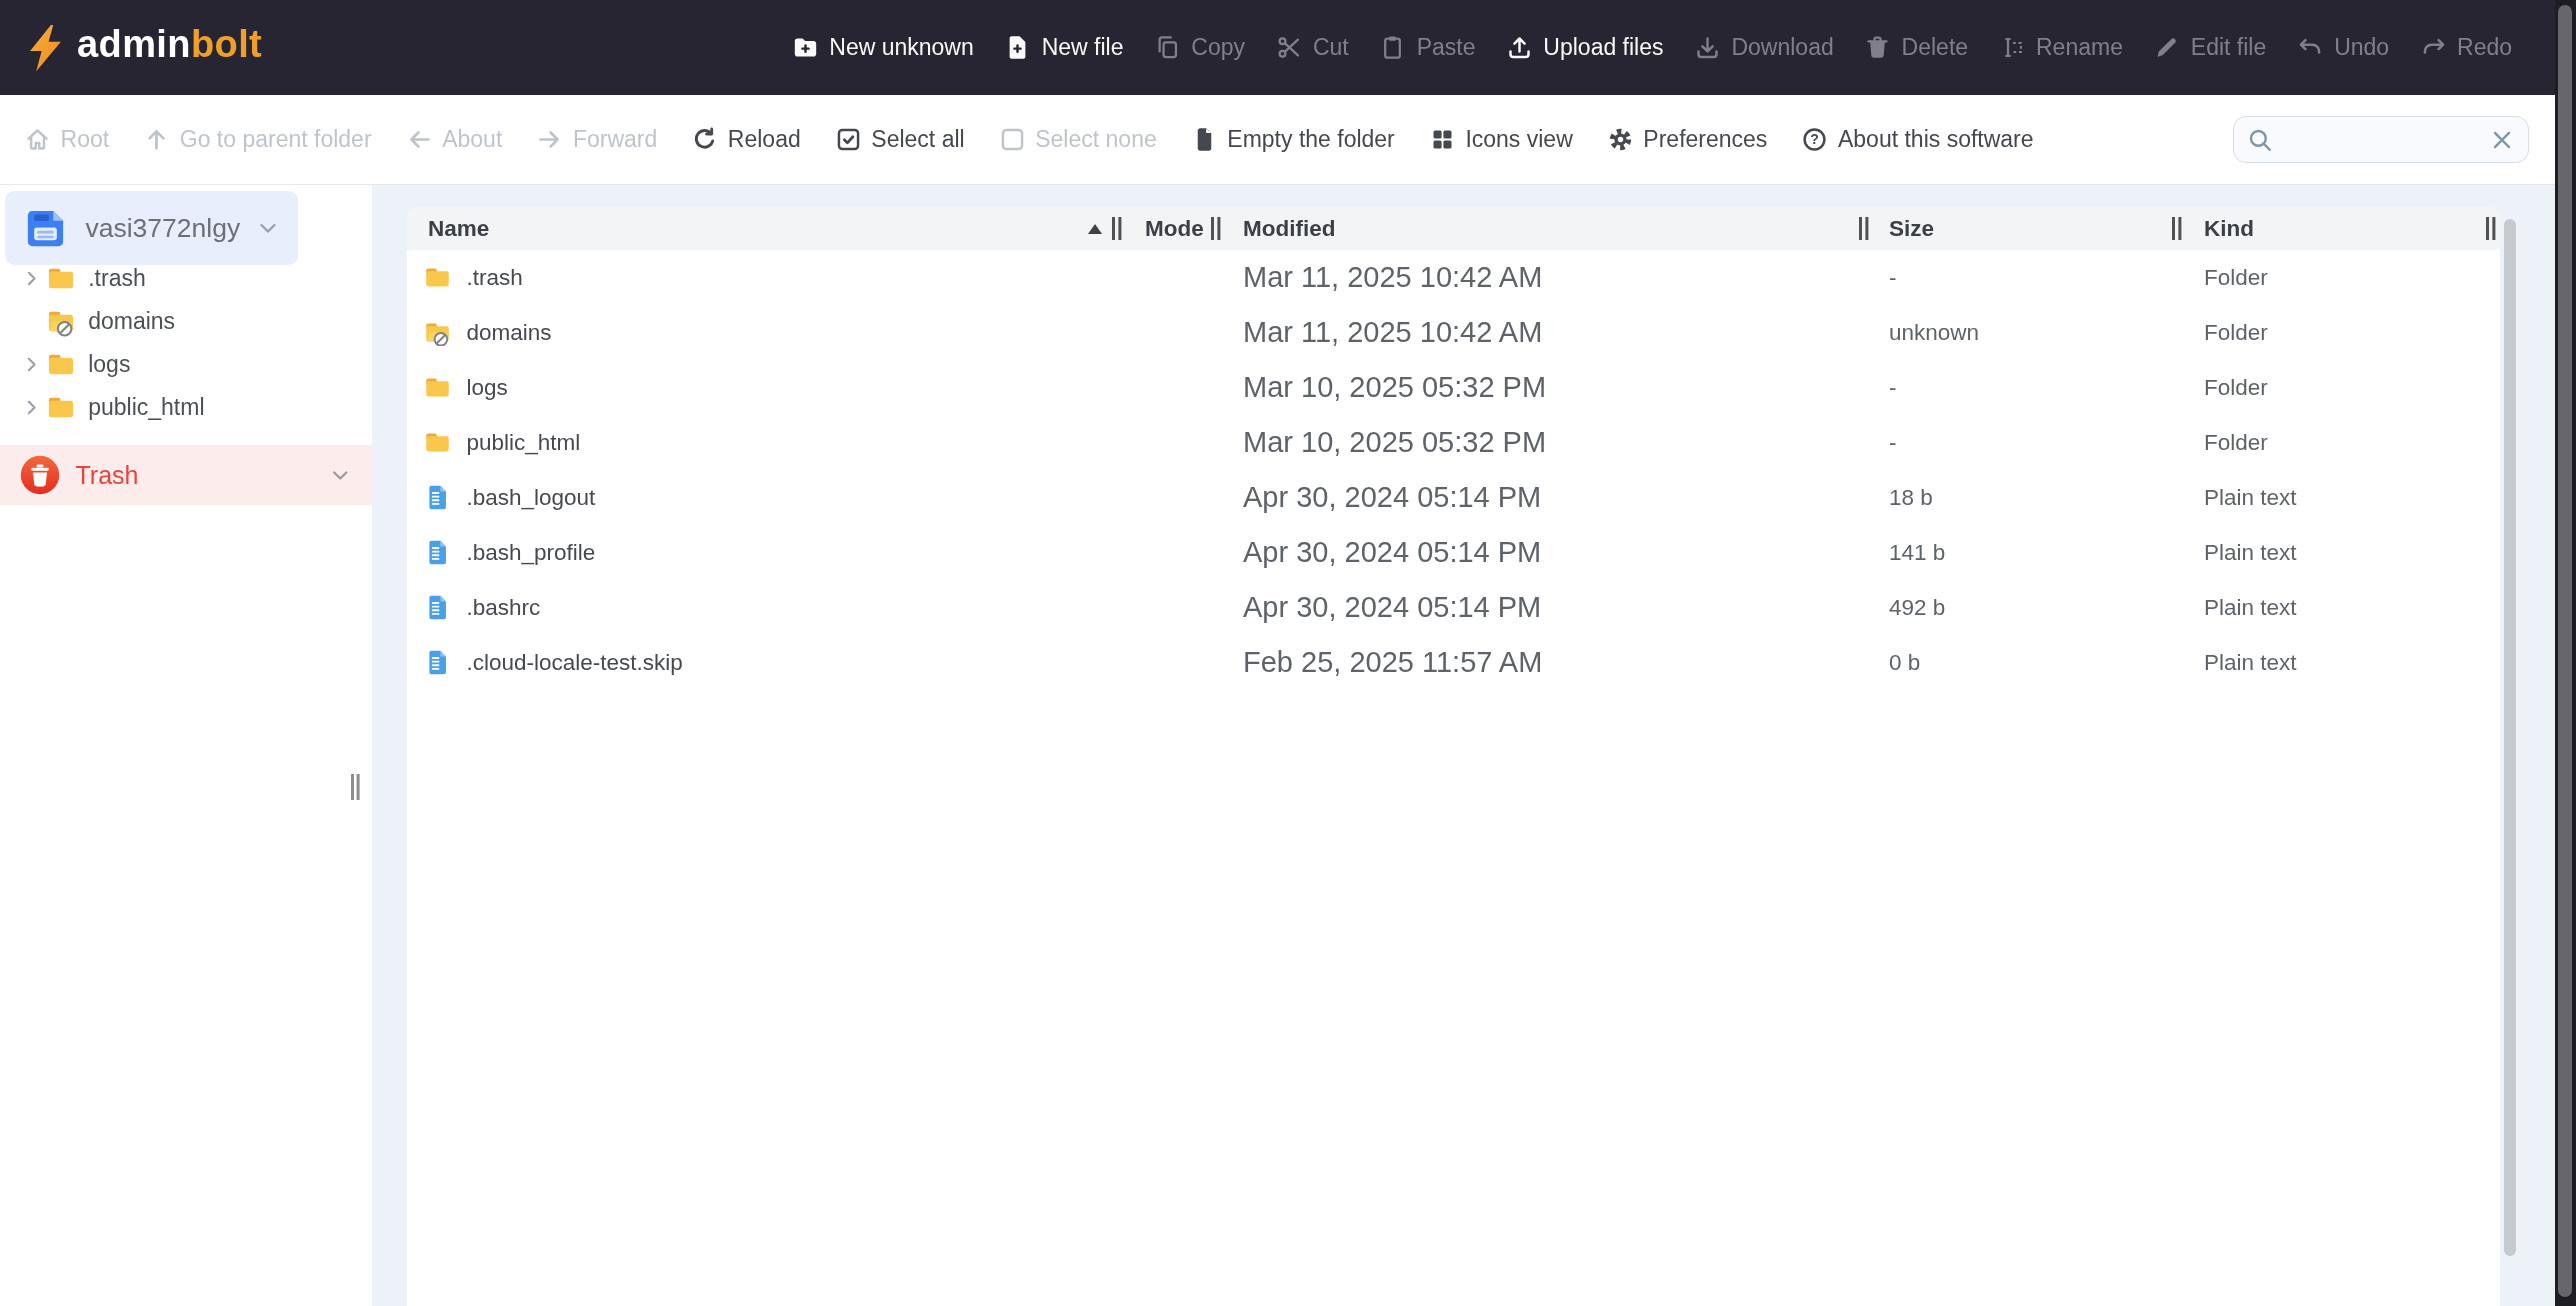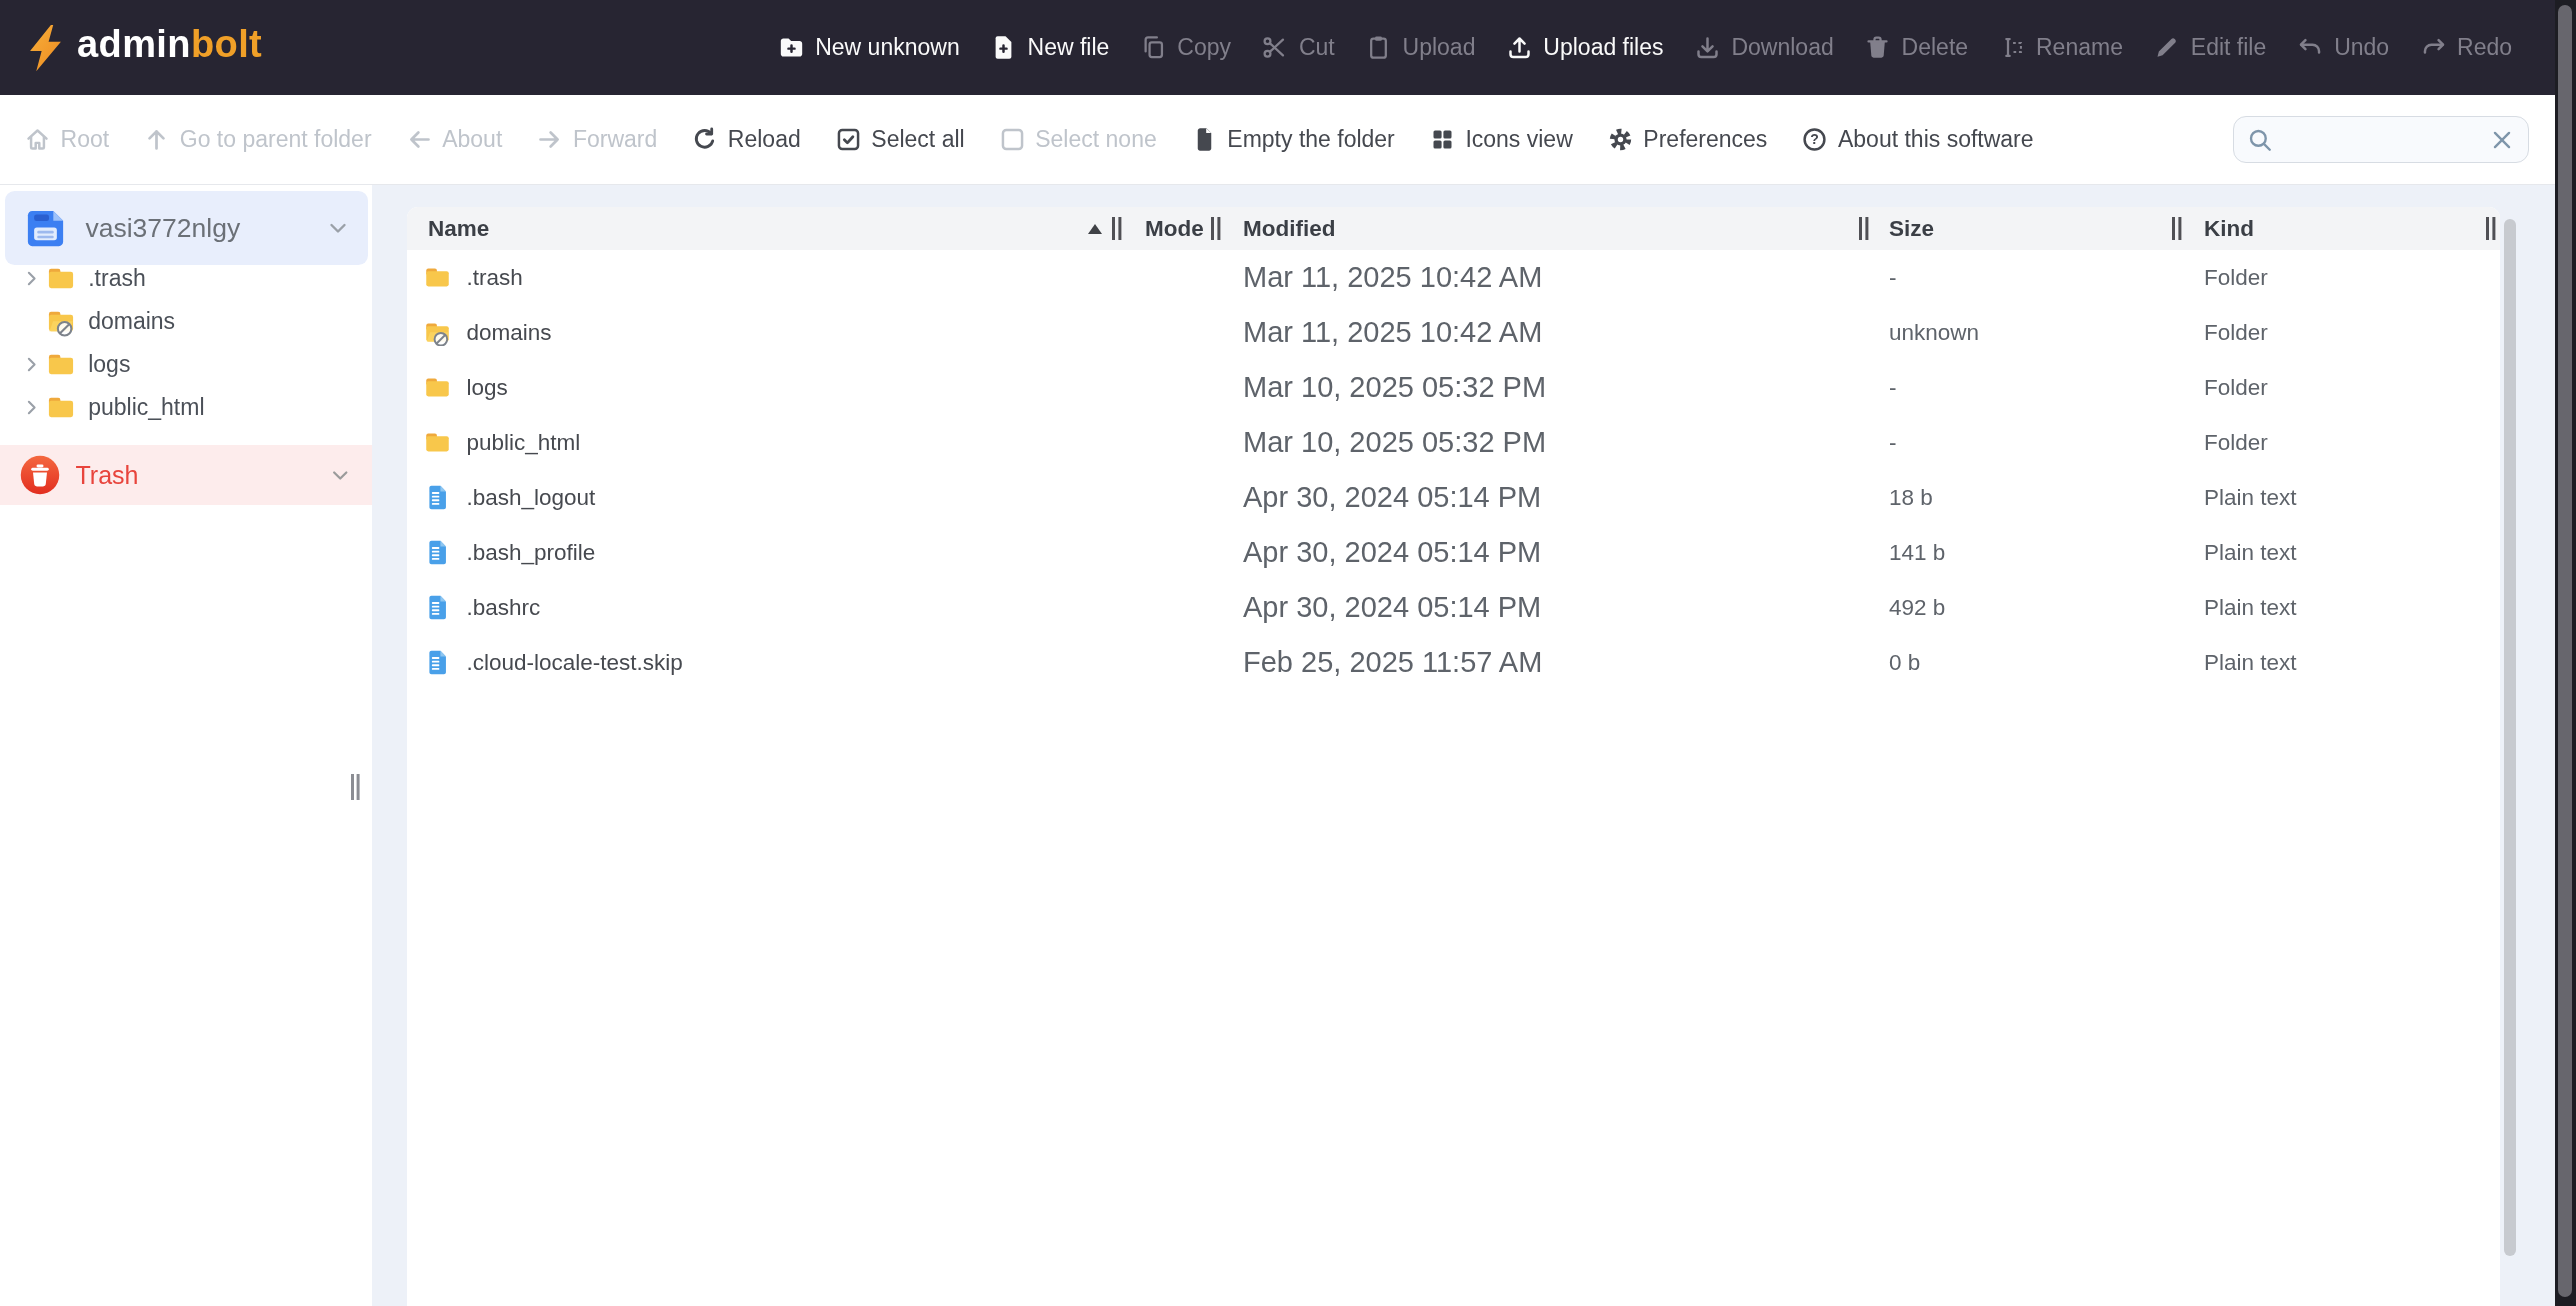--- a/index.html
+++ b/index.html
@@ -42,21 +42,21 @@
     display:flex;align-items:center;gap:9.6px;padding:0 13px;
   }
   .search svg{width:26px;height:26px;flex:0 0 auto;color:#7e95aa;}
   .search input{
     flex:1;min-width:0;border:none;background:transparent;outline:none;
     font-family:"Liberation Sans",sans-serif;font-size:22.5px;color:#3a3e45;
   }
   
   .sidebar{position:absolute;left:0;top:185px;width:372px;height:1122px;background:#ffffff;}
   .side-root{
-    position:absolute;left:4.8px;top:6.4px;width:363px;height:74px;background:#e8eefc;border-radius:9.6px;
+    position:absolute;left:4.8px;top:6.4px;width:293px;height:74px;background:#e8eefc;border-radius:9.6px;
     display:flex;align-items:center;gap:16px;padding:0 17.7px;box-sizing:border-box;cursor:pointer;
   }
   .side-root svg.disk{width:47px;height:47px;flex:0 0 auto;}
   .side-root .lbl{font-size:26.5px;color:#6b7077;}
   .side-root .chev{margin-left:auto;width:24px;height:24px;color:#9aa0a8;}
   .tree{position:absolute;left:0;top:72px;width:372px;}
   .tree-item{display:flex;align-items:center;height:43px;padding-left:21px;cursor:pointer;}
   .tree-item .tw{width:24px;height:21px;color:#9aa0a8;flex:0 0 auto;display:flex;align-items:center;}
   .tree-item .tw svg{width:21px;height:21px;}
   .tree-item .fic{width:32px;height:29px;margin-right:11.2px;flex:0 0 auto;position:relative;}
@@ -153,21 +153,21 @@
           <circle cx="5.8" cy="17.5" r="2.6"></circle>
           <path d="M8 8.3L19.5 19M8 15.7L19.5 5"></path>
         </svg>
       <span>Cut</span>
     </button>
     <button class="tb-item disabled">
       <svg viewBox="0 0 24 24">
           <rect x="5.5" y="4" width="13" height="17" rx="2" fill="none" stroke="currentColor" stroke-width="2"></rect>
           <rect x="9" y="2.2" width="6" height="3.8" rx="1.2" fill="currentColor"></rect>
         </svg>
-      <span>Upload</span>
+      <span>Paste</span>
     </button>
     <button class="tb-item">
       <svg viewBox="0 0 24 24" fill="none" stroke="currentColor" stroke-width="2.2" stroke-linecap="round" stroke-linejoin="round">
           <path d="M12 15.5V4.5M7.5 8.5L12 4l4.5 4.5"></path>
           <path d="M4 15.5V18c0 1.4 1.1 2.5 2.5 2.5h11c1.4 0 2.5-1.1 2.5-2.5v-2.5"></path>
         </svg>
       <span>Upload files</span>
     </button>
     <button class="tb-item disabled">
       <svg viewBox="0 0 24 24" fill="none" stroke="currentColor" stroke-width="2.2" stroke-linecap="round" stroke-linejoin="round">

